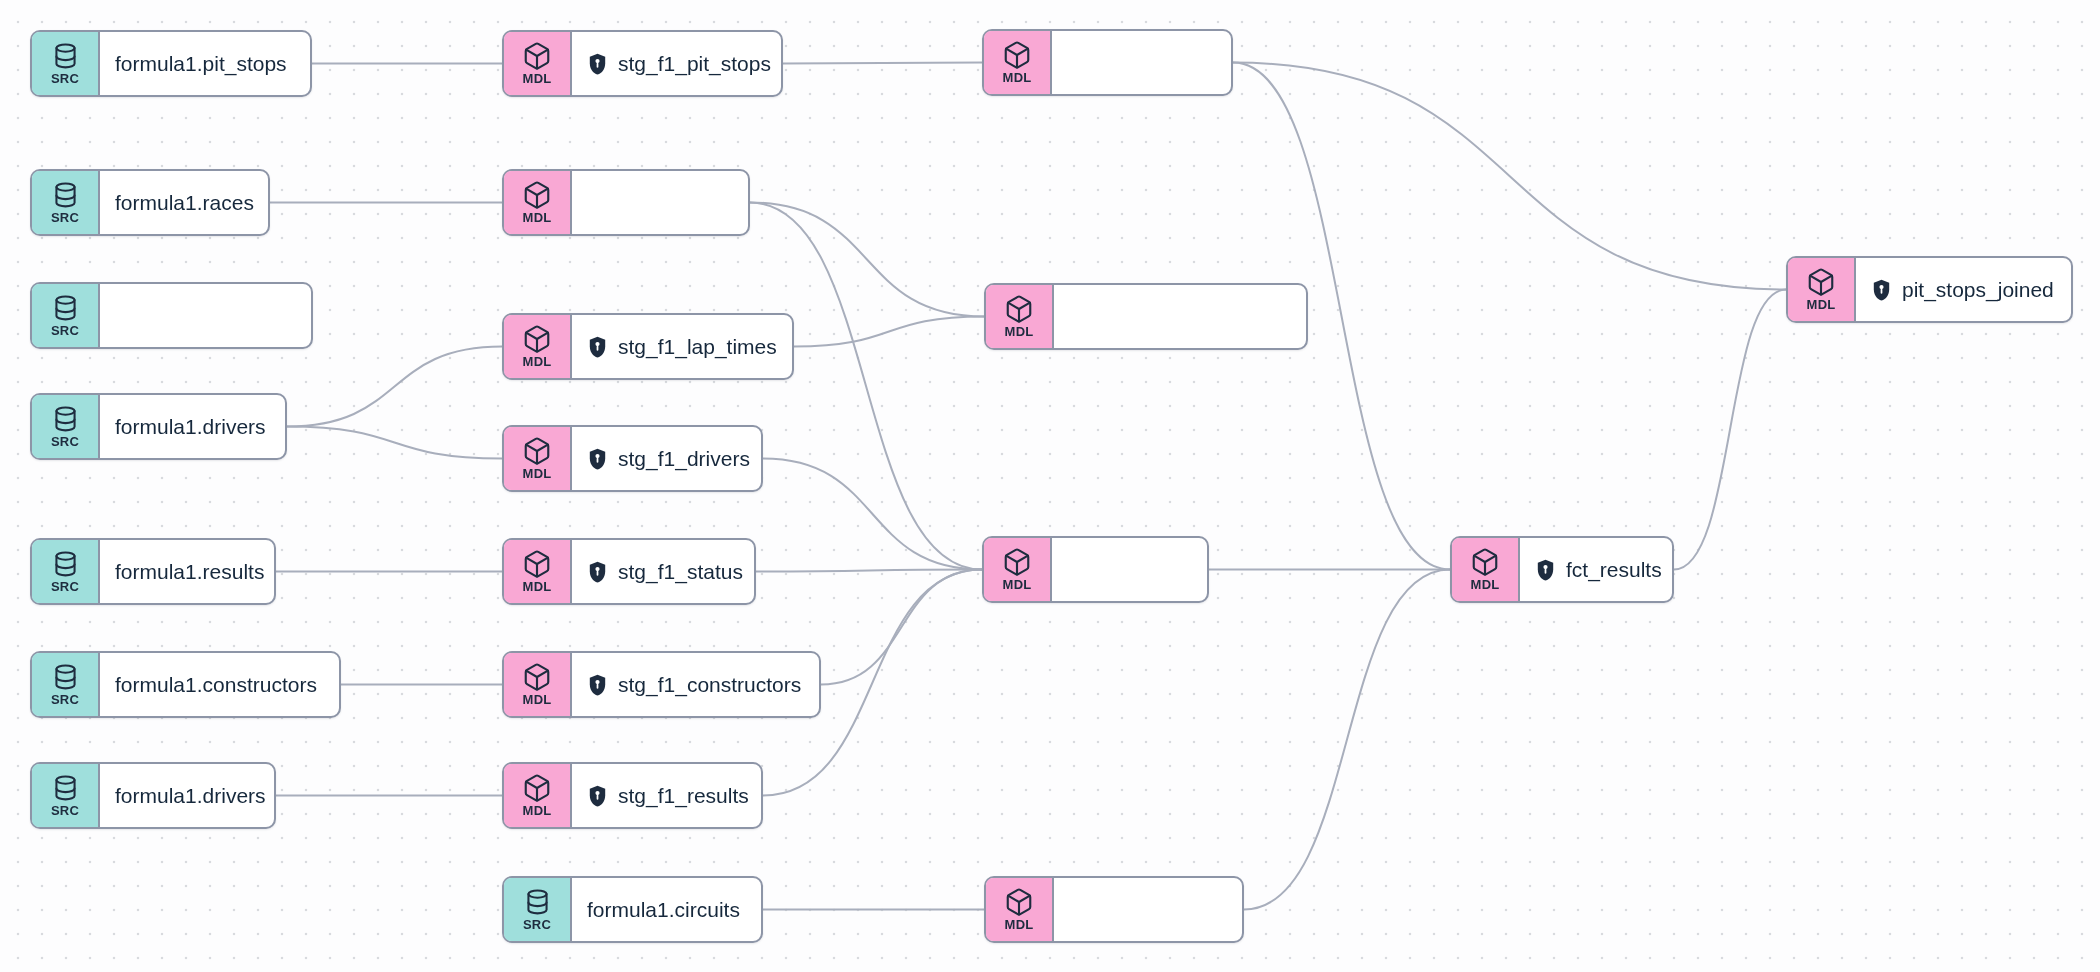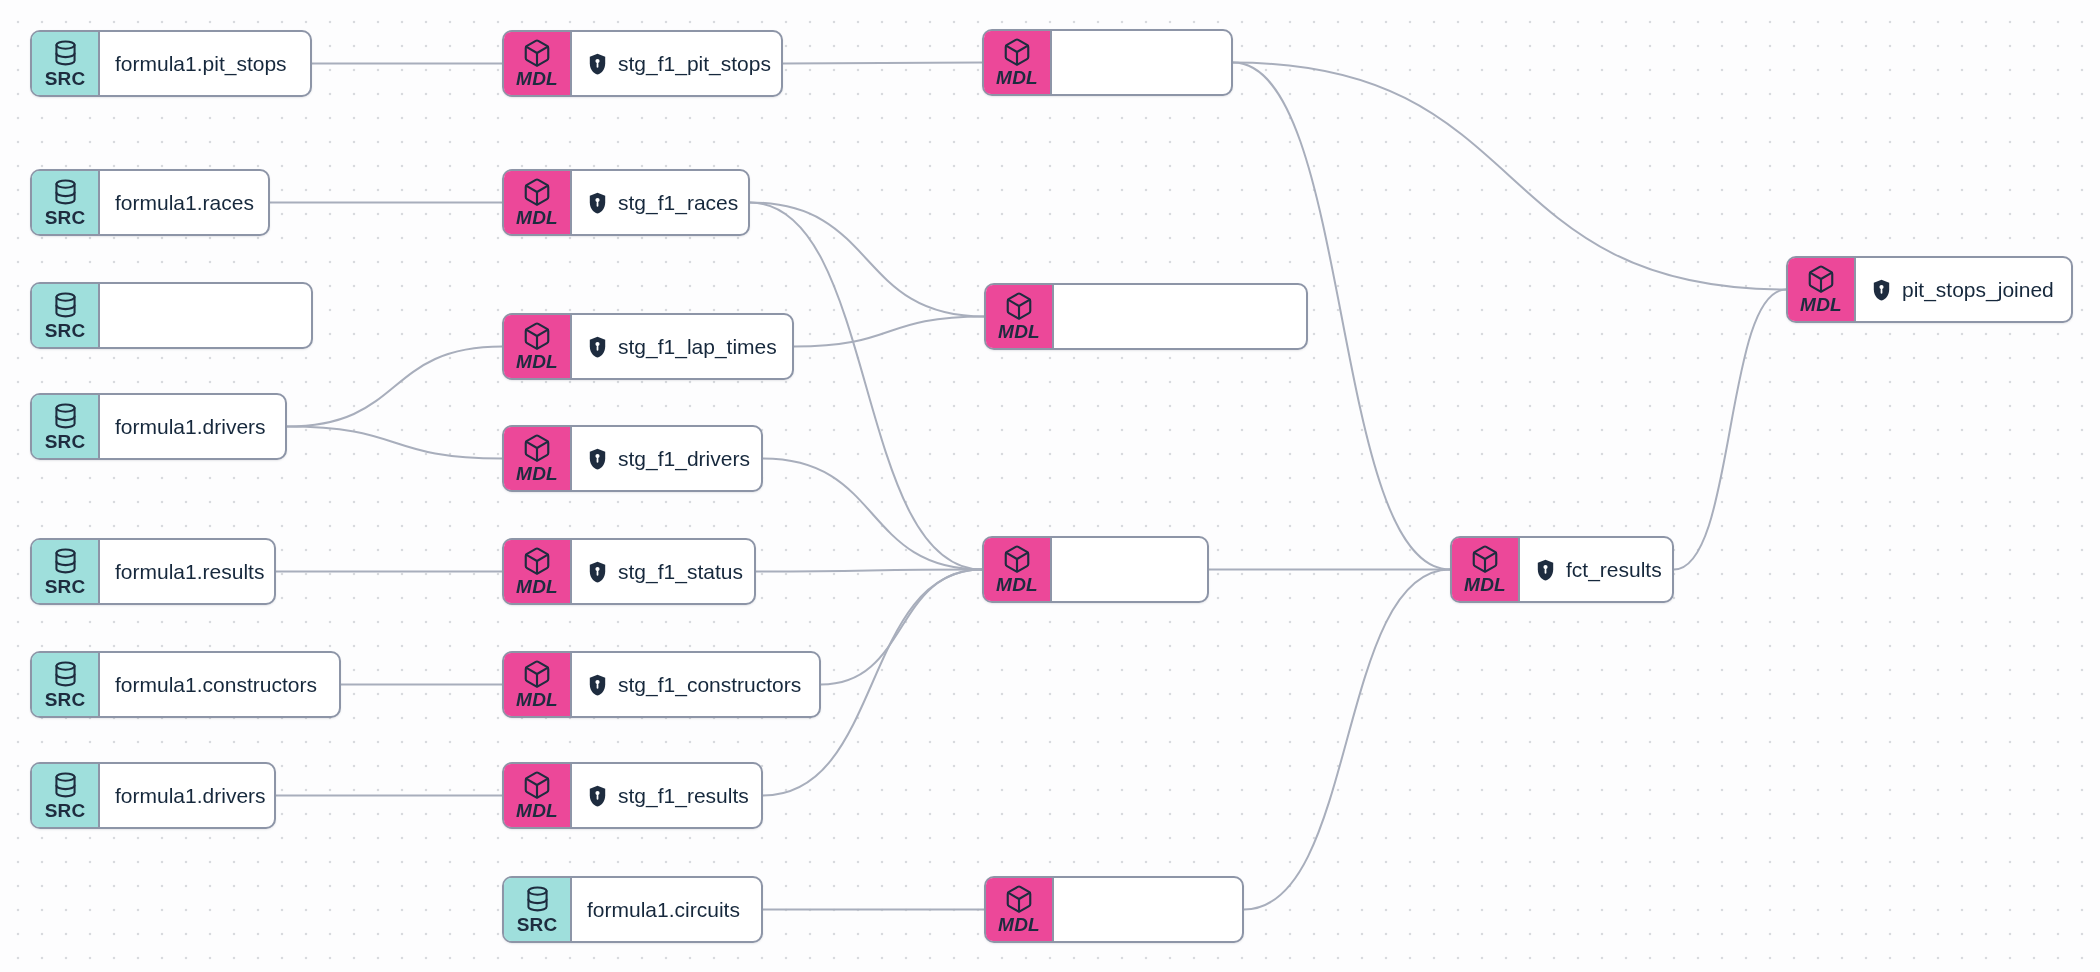--- a/index.html
+++ b/index.html
@@ -19,24 +19,24 @@
     background:#fff;border:2px solid #8d95a7;border-radius:10px;
     box-shadow:0 1px 2px rgba(30,44,63,.10);
     cursor:pointer;
   }
   .icon-sec{
     flex:0 0 66px;width:66px;display:flex;flex-direction:column;
     align-items:center;justify-content:center;
     border-right:2px solid #8d95a7;border-radius:7px 0 0 7px;
   }
   .icon-sec.SRC{background:#9fdfdc;}
-  .icon-sec.MDL{background:#ec4899;font-style:italic;}
+  .icon-sec.MDL{background:#f9a8d4;}
   .icon-sec svg{display:block;}
   .kind-label{
-    font-size:19px;font-weight:700;line-height:1.05;color:#1e2c3f;
+    font-size:13px;font-weight:700;line-height:1.05;color:#1e2c3f;
     letter-spacing:.2px;margin-top:1px;
   }
   .node-body{
     flex:1 1 auto;display:flex;align-items:center;
     padding:16px 15px;gap:10px;min-width:0;
   }
   .node-label{
     font-size:21px;font-weight:400;color:#16283c;white-space:nowrap;
   }
   .shield{flex:0 0 auto;}
@@ -124,28 +124,20 @@
     </div>
     <div class="node" style="left: 502px; top: 169px; width: 248px; height: 67px;">
       <div class="icon-sec MDL">
         <svg width="30" height="30" viewBox="0 0 24 24" fill="none" stroke="#1e2c3f" stroke-width="1.7" stroke-linecap="round" stroke-linejoin="round">
           <path d="M21 16V8a2 2 0 0 0-1-1.73l-7-4a2 2 0 0 0-2 0l-7 4A2 2 0 0 0 3 8v8a2 2 0 0 0 1 1.73l7 4a2 2 0 0 0 2 0l7-4A2 2 0 0 0 21 16z"></path>
           <polyline points="3.27 6.96 12 12.01 20.73 6.96"></polyline>
           <line x1="12" y1="22.08" x2="12" y2="12"></line>
         </svg>
         <span class="kind-label">MDL</span>
       </div>
-      <div class="node-body">
-        <svg class="shield" width="21" height="24" viewBox="0 0 24 26">
-          <path fill="#1e2c3f" d="M12 1.2 20.8 4.6 V12 c0 6.7-3.6 11.2-8.8 13-5.2-1.8-8.8-6.3-8.8-13 V4.6 Z"></path>
-          <circle cx="12" cy="9.6" r="2.4" fill="#fff"></circle>
-          <rect x="11" y="11.6" width="2" height="5.6" rx="1" fill="#fff"></rect>
-        </svg>
-        <span class="node-label">stg_f1_races</span>
-      </div>
     </div>
     <div class="node" style="left: 30px; top: 282px; width: 283px; height: 67px;">
       <div class="icon-sec SRC">
         <svg width="29" height="29" viewBox="0 0 24 24" fill="none" stroke="#1e2c3f" stroke-width="1.7" stroke-linecap="round" stroke-linejoin="round">
           <ellipse cx="12" cy="5" rx="7.5" ry="3"></ellipse>
           <path d="M19.5 12c0 1.66-3.36 3-7.5 3s-7.5-1.34-7.5-3"></path>
           <path d="M4.5 5v13c0 1.66 3.36 3 7.5 3s7.5-1.34 7.5-3V5"></path>
         </svg>
         <span class="kind-label">SRC</span>
       </div>

